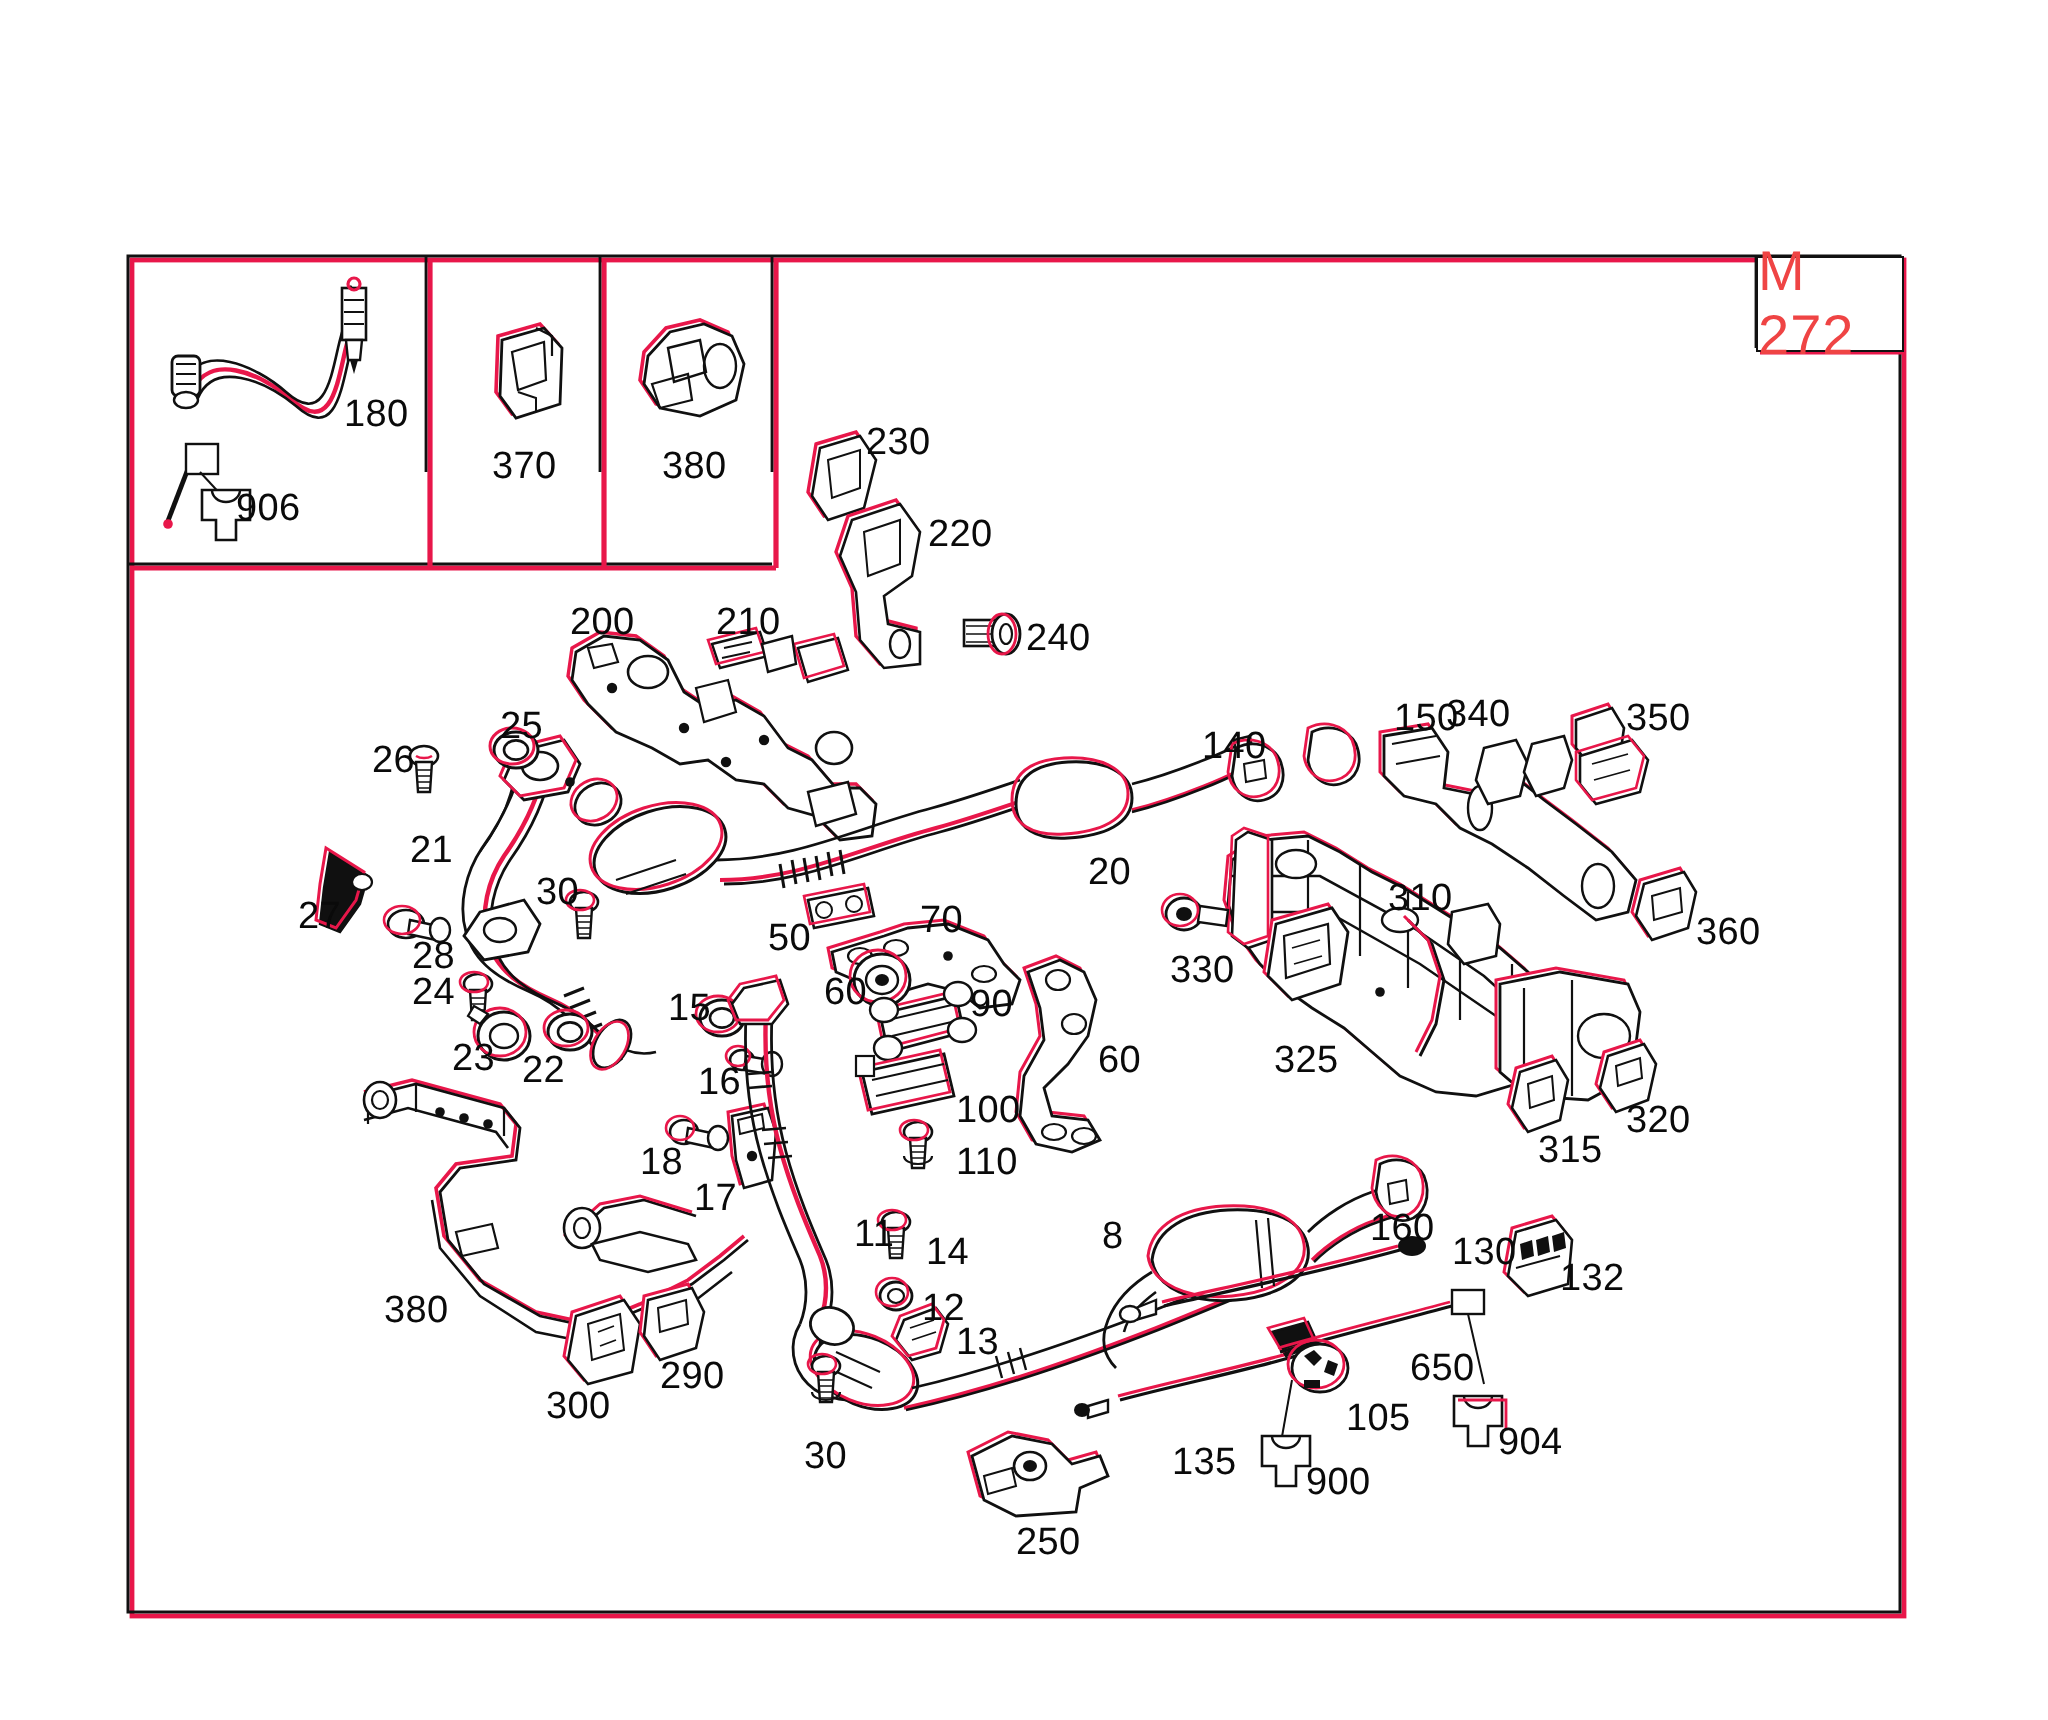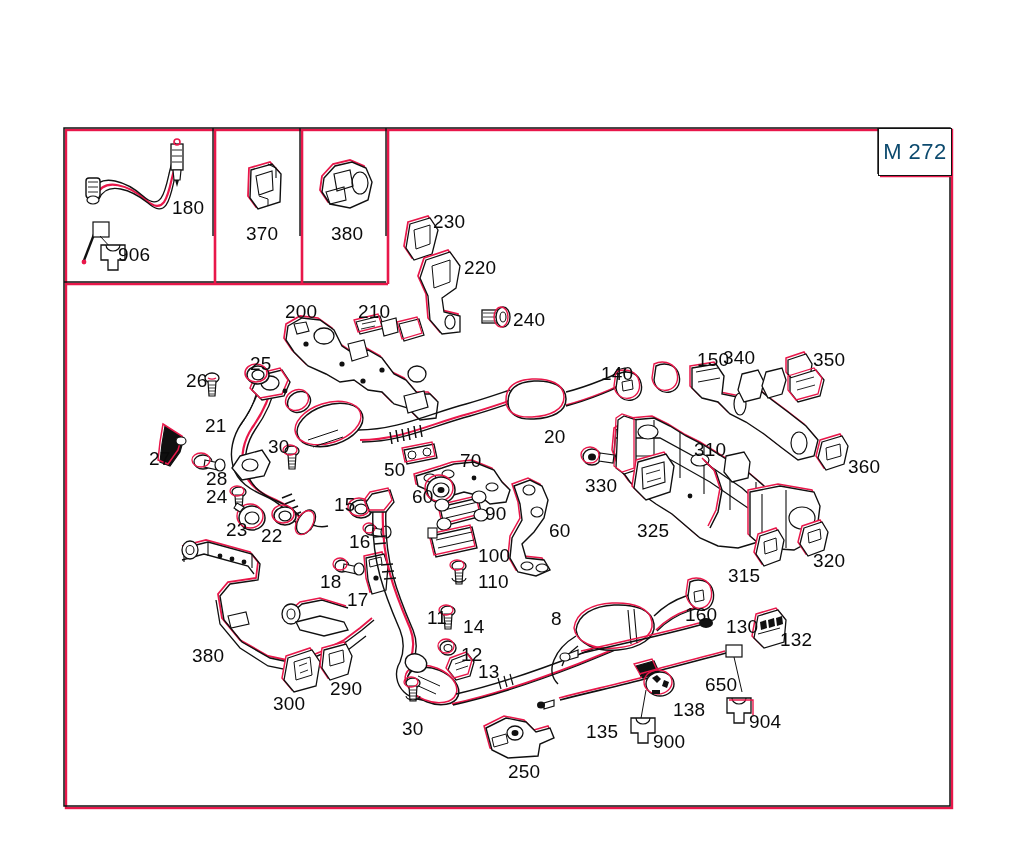--- a/index.html
+++ b/index.html
@@ -3,21 +3,21 @@
 <meta charset="utf-8">
 <style>
   html,body{margin:0;padding:0;background:#ffffff;}
   body{width:1024px;height:860px;font-family:"Liberation Sans",sans-serif;overflow:hidden;}
   #stage{position:relative;width:1024px;height:860px;background:#fff;}
   #svgroot{position:absolute;left:0;top:0;}
   .lbl{position:absolute;font-family:"Liberation Sans",sans-serif;font-size:19px;color:#0a0a0a;
        letter-spacing:.2px;white-space:nowrap;line-height:1;}
   #title-block{position:absolute;border:1.4px solid #111;background:#fff;
        display:flex;align-items:center;justify-content:center;}
-  #title-block .tt{font-size:22px;color:#0c4a6e;letter-spacing:.5px;}
+  #title-block .tt{font-size:28px;color:#ef4444;letter-spacing:.5px;}
 </style>
 </head>
 <body>
 
 <div id="stage">
 
   <svg id="svgroot" width="1024" height="860" viewBox="0 0 1024 860">
     <defs>
       <g id="bolt">
         <ellipse cx="0" cy="0" rx="7" ry="5" fill="#fff" stroke="#101010" stroke-width="1.3"></ellipse>
@@ -564,46 +564,46 @@
       <div class="lbl" style="left: 190px; top: 469px; margin-left: 16px;">28</div>
       <div class="lbl" style="left: 206px; top: 487px;">24</div>
       <div class="lbl" style="left: 226px; top: 520px;">23</div>
       <div class="lbl" style="left: 261px; top: 526px;">22</div>
       <div class="lbl" style="left: 268px; top: 437px;">30</div>
       <div class="lbl" style="left: 544px; top: 427px;">20</div>
       <div class="lbl" style="left: 694px; top: 440px;">310</div>
       <div class="lbl" style="left: 848px; top: 457px;">360</div>
       <div class="lbl" style="left: 585px; top: 476px;">330</div>
       <div class="lbl" style="left: 637px; top: 521px; text-align: center;">325</div>
-      <div class="lbl" style="left: 728px; top: 566px;">315</div>
+      <div class="lbl" style="left: 769px; top: 566px;">315</div>
       <div class="lbl" style="left: 813px; top: 551px;">320</div>
       <div class="lbl" style="left: 384px; top: 460px;">50</div>
       <div class="lbl" style="left: 460px; top: 451px;">70</div>
       <div class="lbl" style="left: 412px; top: 487px;">60</div>
-      <div class="lbl" style="left: 485px; top: 504px;">90</div>
+      <div class="lbl" style="left: 485px; top: 493px;">90</div>
       <div class="lbl" style="left: 549px; top: 521px;">60</div>
       <div class="lbl" style="left: 478px; top: 546px;">100</div>
       <div class="lbl" style="left: 478px; top: 572px;">110</div>
       <div class="lbl" style="left: 334px; top: 495px;">15</div>
       <div class="lbl" style="left: 349px; top: 532px;">16</div>
       <div class="lbl" style="left: 320px; top: 572px;">18</div>
       <div class="lbl" style="left: 347px; top: 590px;">17</div>
       <div class="lbl" style="left: 192px; top: 646px;">380</div>
       <div class="lbl" style="left: 273px; top: 694px;">300</div>
       <div class="lbl" style="left: 330px; top: 679px; text-align: right;">290</div>
       <div class="lbl" style="left: 427px; top: 608px;">11</div>
       <div class="lbl" style="left: 463px; top: 617px;">14</div>
       <div class="lbl" style="left: 461px; top: 645px;">12</div>
       <div class="lbl" style="left: 478px; top: 662px;">13</div>
       <div class="lbl" style="left: 402px; top: 719px;">30</div>
       <div class="lbl" style="left: 551px; top: 609px;">8</div>
       <div class="lbl" style="left: 685px; top: 605px; text-align: center;">160</div>
       <div class="lbl" style="left: 726px; top: 617px;">130</div>
       <div class="lbl" style="left: 780px; top: 630px;">132</div>
       <div class="lbl" style="left: 705px; top: 675px;">650</div>
-      <div class="lbl" style="left: 673px; top: 700px;">138</div>
+      <div class="lbl" style="left: 673px; top: 700px;">105</div>
       <div class="lbl" style="left: 586px; top: 706px; margin-top: 16px;">135</div>
       <div class="lbl" style="left: 653px; top: 732px;">900</div>
       <div class="lbl" style="left: 749px; top: 712px;">904</div>
       <div class="lbl" style="left: 508px; top: 762px;">250</div>
     </div>
 
 </div>
 
 </body></html>

